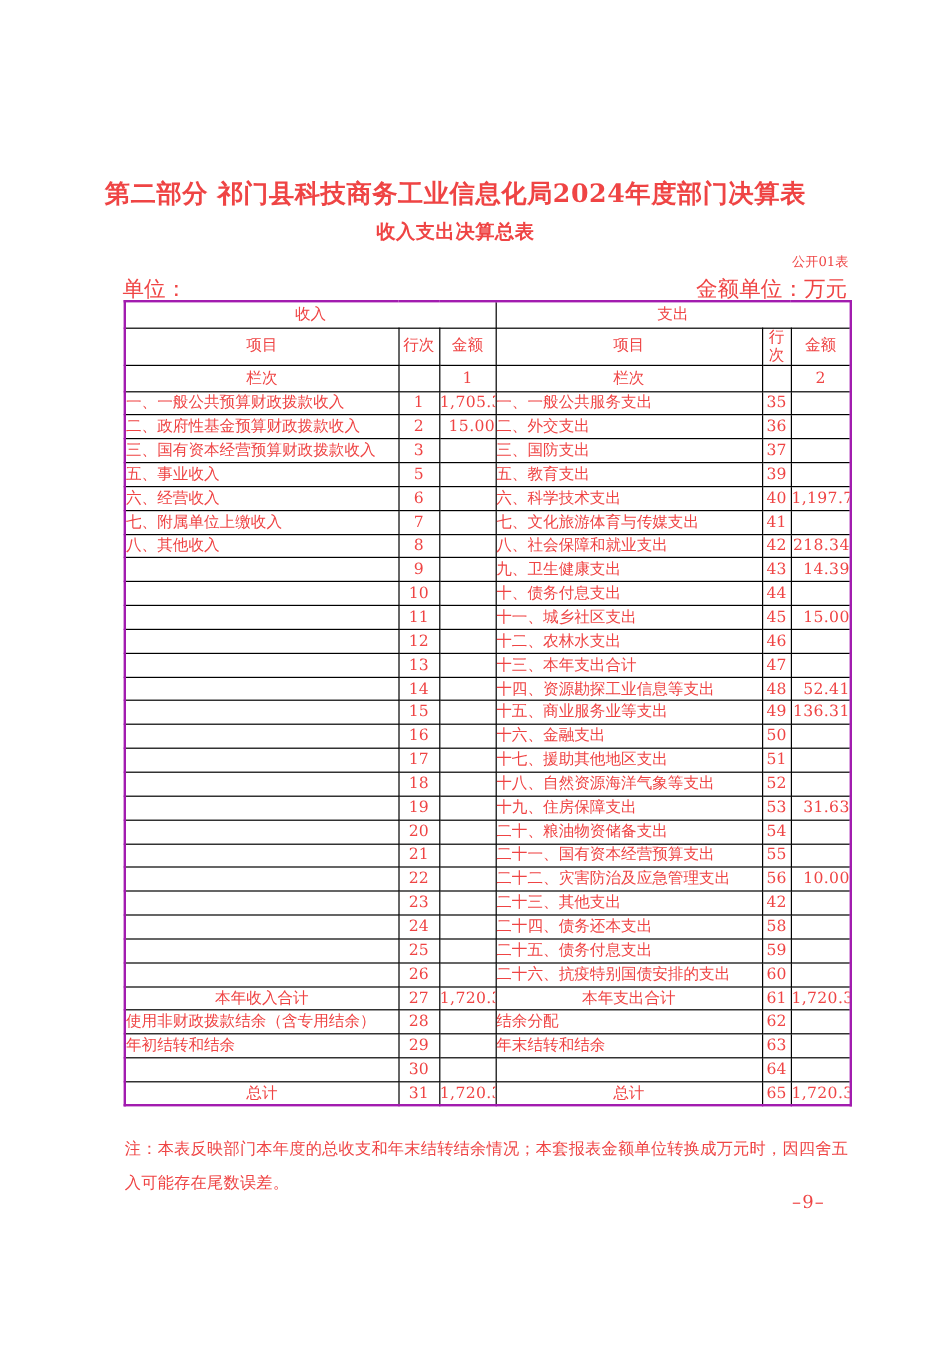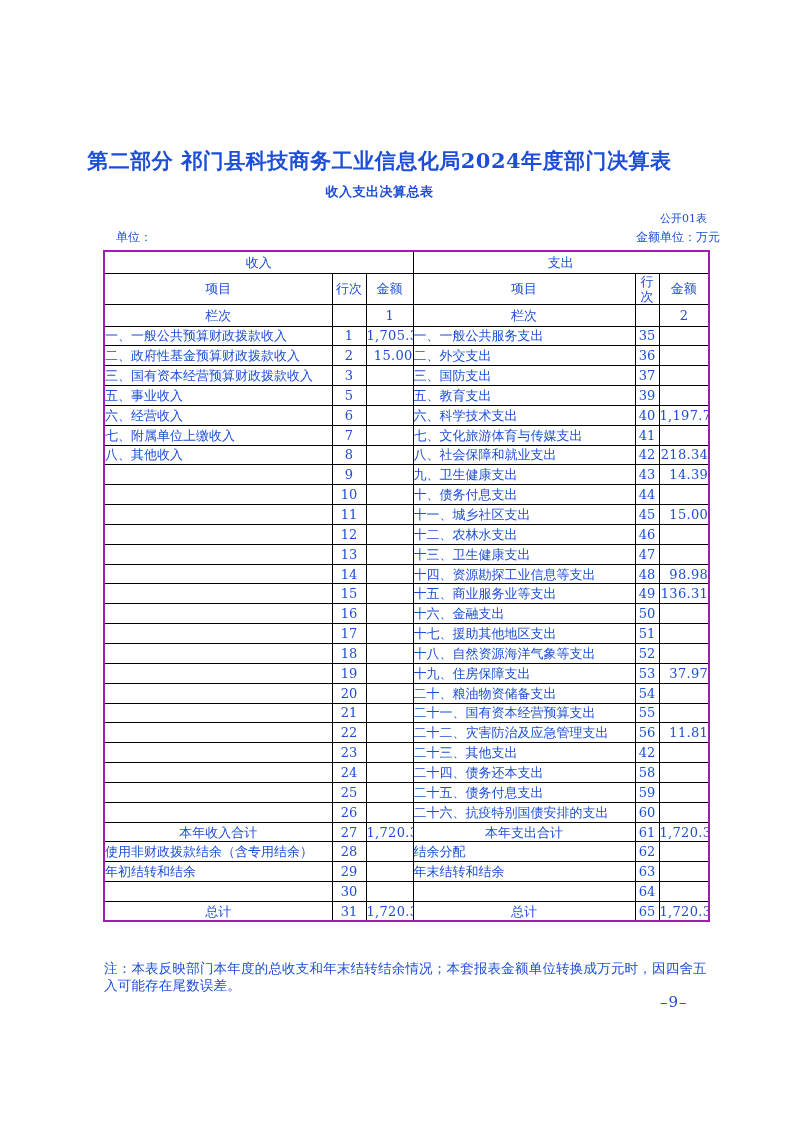--- a/index.html
+++ b/index.html
@@ -1,39 +1,39 @@
 <!DOCTYPE html>
 <html><head>
 <meta charset="utf-8">
 <style>
   html, body { margin:0; padding:0; background:#ffffff; }
   .page {
     position:relative;
     width:759px; height:1122px;
     background:#ffffff;
-    color:#1d4ed8;
+    color:#ef4444;
     font-family:"DejaVu Serif","Liberation Serif",serif;
     overflow:hidden;
   }
   .title1 {
     position:absolute; top:147px; left:0; width:100%;
     text-align:center; font-size:21px; font-weight:bold; letter-spacing:0.5px;
   }
   .title2 {
     position:absolute; top:183px; left:0; width:100%;
-    text-align:center; font-size:13px; font-weight:bold; letter-spacing:0.5px;
+    text-align:center; font-size:16px; font-weight:bold; letter-spacing:0.5px;
   }
   .table-code {
     position:absolute; top:211px; left:103px; width:604px;
     text-align:right; font-size:11px;
   }
   .unit-row {
-    position:absolute; top:229px; left:116px; width:604px;
+    position:absolute; top:229px; left:102px; width:604px;
     display:flex; justify-content:space-between;
-    font-size:12px;
+    font-size:18px;
   }
   table.fin-table {
     position:absolute; top:250px; left:103px;
     width:605px;
     border-collapse:collapse; table-layout:fixed;
     border:2px solid #a21caf;
   }
   .fin-table td, .fin-table th {
     border:1px solid #000;
     padding:0; margin:0;
@@ -49,21 +49,21 @@
   tr.data-row     { height:19.85px; }
   .center  { text-align:center; }
   .item    { text-align:left; padding-left:2px; }
   .item-r  { text-align:left; padding-left:4px; }
   .rowno   { text-align:center; font-size:12.5px; }
   .amount  { text-align:right; font-size:10px; padding-right:2px; letter-spacing:0.3px; white-space:nowrap; }
   .bold    { font-weight:bold; }
   .nowrap  { white-space:nowrap; }
   .note {
     position:absolute; top:944px; left:104px; width:603px;
-    font-size:13.5px; line-height:17px; letter-spacing:0.2px;margin-top:16px;
+    font-size:13.5px; line-height:28px; letter-spacing:0.2px;
   }
   .page-num {
     position:absolute; top:993px; left:660px;
     font-size:15px; letter-spacing:1px;
   }
 </style>
 </head>
 <body>
 
 <div class="page">
@@ -194,31 +194,31 @@
           <td class="rowno">12</td>
           <td class="amount"></td>
           <td class="item-r">十二、农林水支出</td>
           <td class="rowno">46</td>
           <td class="amount"></td>
         </tr>
         <tr class="data-row">
           <td class="item"></td>
           <td class="rowno">13</td>
           <td class="amount"></td>
-          <td class="item-r">十三、卫生健康支出</td>
+          <td class="item-r">十三、本年支出合计</td>
           <td class="rowno">47</td>
           <td class="amount"></td>
         </tr>
         <tr class="data-row">
           <td class="item"></td>
           <td class="rowno">14</td>
           <td class="amount"></td>
           <td class="item-r">十四、资源勘探工业信息等支出</td>
           <td class="rowno">48</td>
-          <td class="amount">98.98</td>
+          <td class="amount">52.41</td>
         </tr>
         <tr class="data-row">
           <td class="item"></td>
           <td class="rowno">15</td>
           <td class="amount"></td>
           <td class="item-r">十五、商业服务业等支出</td>
           <td class="rowno">49</td>
           <td class="amount">136.31</td>
         </tr>
         <tr class="data-row">
@@ -244,21 +244,21 @@
           <td class="item-r">十八、自然资源海洋气象等支出</td>
           <td class="rowno">52</td>
           <td class="amount"></td>
         </tr>
         <tr class="data-row">
           <td class="item"></td>
           <td class="rowno">19</td>
           <td class="amount"></td>
           <td class="item-r">十九、住房保障支出</td>
           <td class="rowno">53</td>
-          <td class="amount">37.97</td>
+          <td class="amount">31.63</td>
         </tr>
         <tr class="data-row">
           <td class="item"></td>
           <td class="rowno">20</td>
           <td class="amount"></td>
           <td class="item-r">二十、粮油物资储备支出</td>
           <td class="rowno">54</td>
           <td class="amount"></td>
         </tr>
         <tr class="data-row">
@@ -268,21 +268,21 @@
           <td class="item-r">二十一、国有资本经营预算支出</td>
           <td class="rowno">55</td>
           <td class="amount"></td>
         </tr>
         <tr class="data-row">
           <td class="item"></td>
           <td class="rowno">22</td>
           <td class="amount"></td>
           <td class="item-r">二十二、灾害防治及应急管理支出</td>
           <td class="rowno">56</td>
-          <td class="amount">11.81</td>
+          <td class="amount">10.00</td>
         </tr>
         <tr class="data-row">
           <td class="item"></td>
           <td class="rowno">23</td>
           <td class="amount"></td>
           <td class="item-r">二十三、其他支出</td>
           <td class="rowno">42</td>
           <td class="amount"></td>
         </tr>
         <tr class="data-row">

